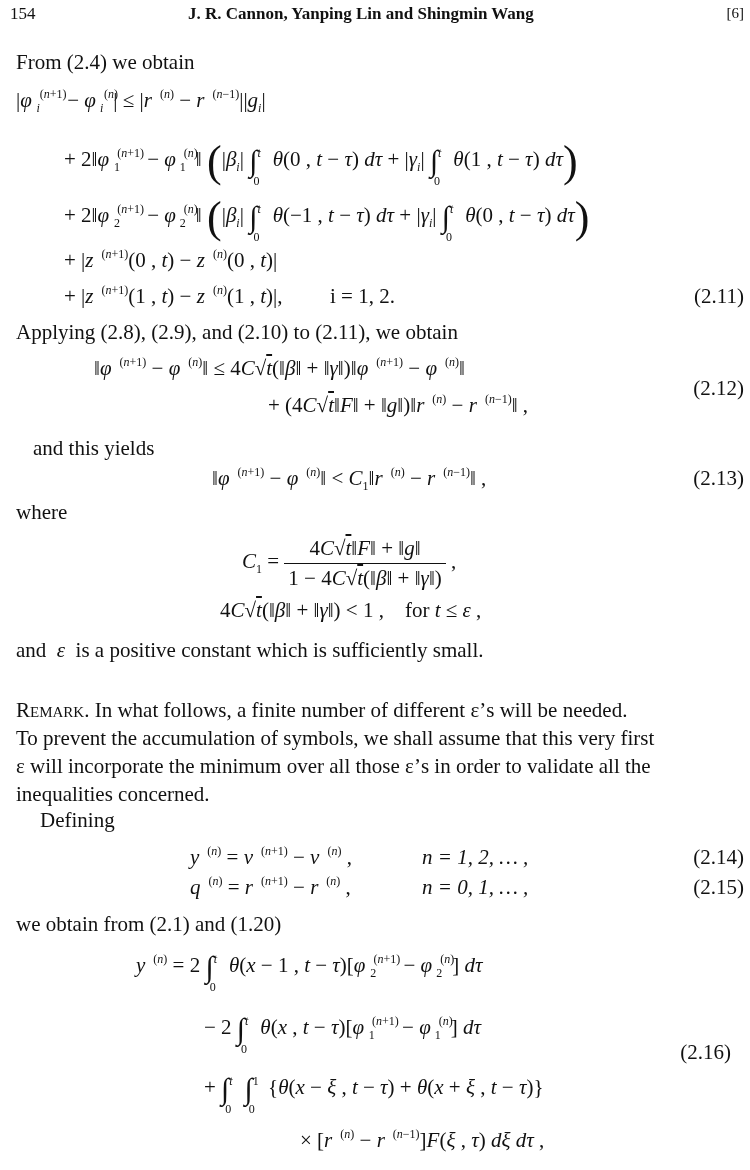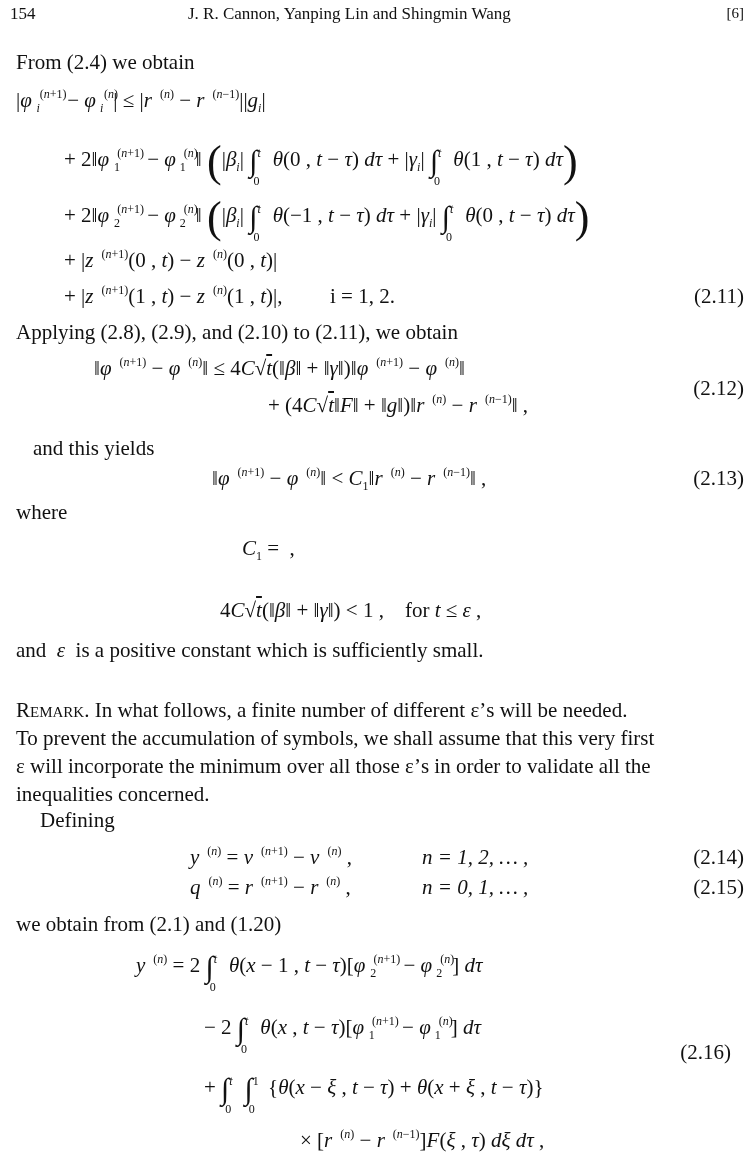--- a/index.html
+++ b/index.html
@@ -18,21 +18,21 @@
   .sc { font-variant: small-caps; text-align: center; }
   .frac { display: inline-block; vertical-align: middle; text-align: center; }
   .frac .num { display: block; border-bottom: 1px solid #111; padding: 0 4px 2px; }
   .frac .den { display: block; padding: 2px 4px 0; }
   .sqrt { text-decoration: overline; }
 </style>
 </head>
 <body>
 
 <div class="abs hdr" style="left:10px; top:4px;">154</div>
-<div class="abs hdr" style="left:188px; top:4px;">J. R. Cannon, Yanping Lin and Shingmin Wang</div>
+<div class="abs hdr" style="left:188px; top:4px;font-weight:bold;">J. R. Cannon, Yanping Lin and Shingmin Wang</div>
 <div class="abs hdr" style="right:6px; top:5px; font-size:15px;">[6]</div>
 
 <div class="abs" style="left:16px; top:50px;">From (2.4) we obtain</div>
 
 <div class="abs" style="left:16px; top:88px;">
   |<i>φ</i><sup>(<i>n</i>+1)</sup><sub style="margin-left:-30px;"><i>i</i></sub><span style="margin-left:22px;"></span> − <i>φ</i><sup>(<i>n</i>)</sup><sub style="margin-left:-18px;"><i>i</i></sub><span style="margin-left:10px;"></span>| ≤ |<i>r</i><sup>(<i>n</i>)</sup> − <i>r</i><sup>(<i>n</i>−1)</sup>||<i>g<sub>i</sub></i>|
 </div>
 <div class="abs" style="left:64px; top:136px;">
   + 2‖<i>φ</i><sup>(<i>n</i>+1)</sup><sub style="margin-left:-30px;">1</sub><span style="margin-left:22px;"></span> − <i>φ</i><sup>(<i>n</i>)</sup><sub style="margin-left:-18px;">1</sub><span style="margin-left:10px;"></span>‖ <span class="big">(</span>|<i>β<sub>i</sub></i>| <span class="int">∫</span><span class="lim"><span class="u">t</span><span class="l">0</span></span> <i>θ</i>(0 , <i>t</i> − <i>τ</i>) <i>dτ</i> + |<i>γ<sub>i</sub></i>| <span class="int">∫</span><span class="lim"><span class="u">t</span><span class="l">0</span></span> <i>θ</i>(1 , <i>t</i> − <i>τ</i>) <i>dτ</i><span class="big">)</span>
 </div>
@@ -60,21 +60,21 @@
 
 <div class="abs" style="left:16px; top:436px;margin-left:17px;">and this yields</div>
 <div class="abs" style="left:212px; top:466px;">
   ‖<i>φ</i><sup>(<i>n</i>+1)</sup> − <i>φ</i><sup>(<i>n</i>)</sup>‖ &lt; <i>C</i><sub>1</sub>‖<i>r</i><sup>(<i>n</i>)</sup> − <i>r</i><sup>(<i>n</i>−1)</sup>‖ ,
 </div>
 <div class="abs" style="right:6px; top:466px;">(2.13)</div>
 
 <div class="abs" style="left:16px; top:500px;">where</div>
 
 <div class="abs" style="left:242px; top:536px;">
-  <i>C</i><sub>1</sub> = <span class="frac"></span> ,
+  <i>C</i><sub>1</sub> = <span class="frac"><span class="num">4<i>C</i>√<span class="sqrt"><i>t</i></span>‖<i>F</i>‖ + ‖<i>g</i>‖</span><span class="den">1 − 4<i>C</i>√<span class="sqrt"><i>t</i></span>(‖<i>β</i>‖ + ‖<i>γ</i>‖)</span></span> ,
 </div>
 <div class="abs" style="left:220px; top:598px;">
   4<i>C</i>√<span class="sqrt"><i>t</i></span>(‖<i>β</i>‖ + ‖<i>γ</i>‖) &lt; 1 ,&nbsp;&nbsp;&nbsp; <span>for</span> <i>t</i> ≤ <i>ε</i> ,
 </div>
 
 <div class="abs" style="left:16px; top:638px;">
   <span>and</span>&nbsp; <i>ε</i>&nbsp; <span>is a positive constant which is sufficiently small.</span>
 </div>
 
 <div class="abs" style="left:16px; top:698px;">

